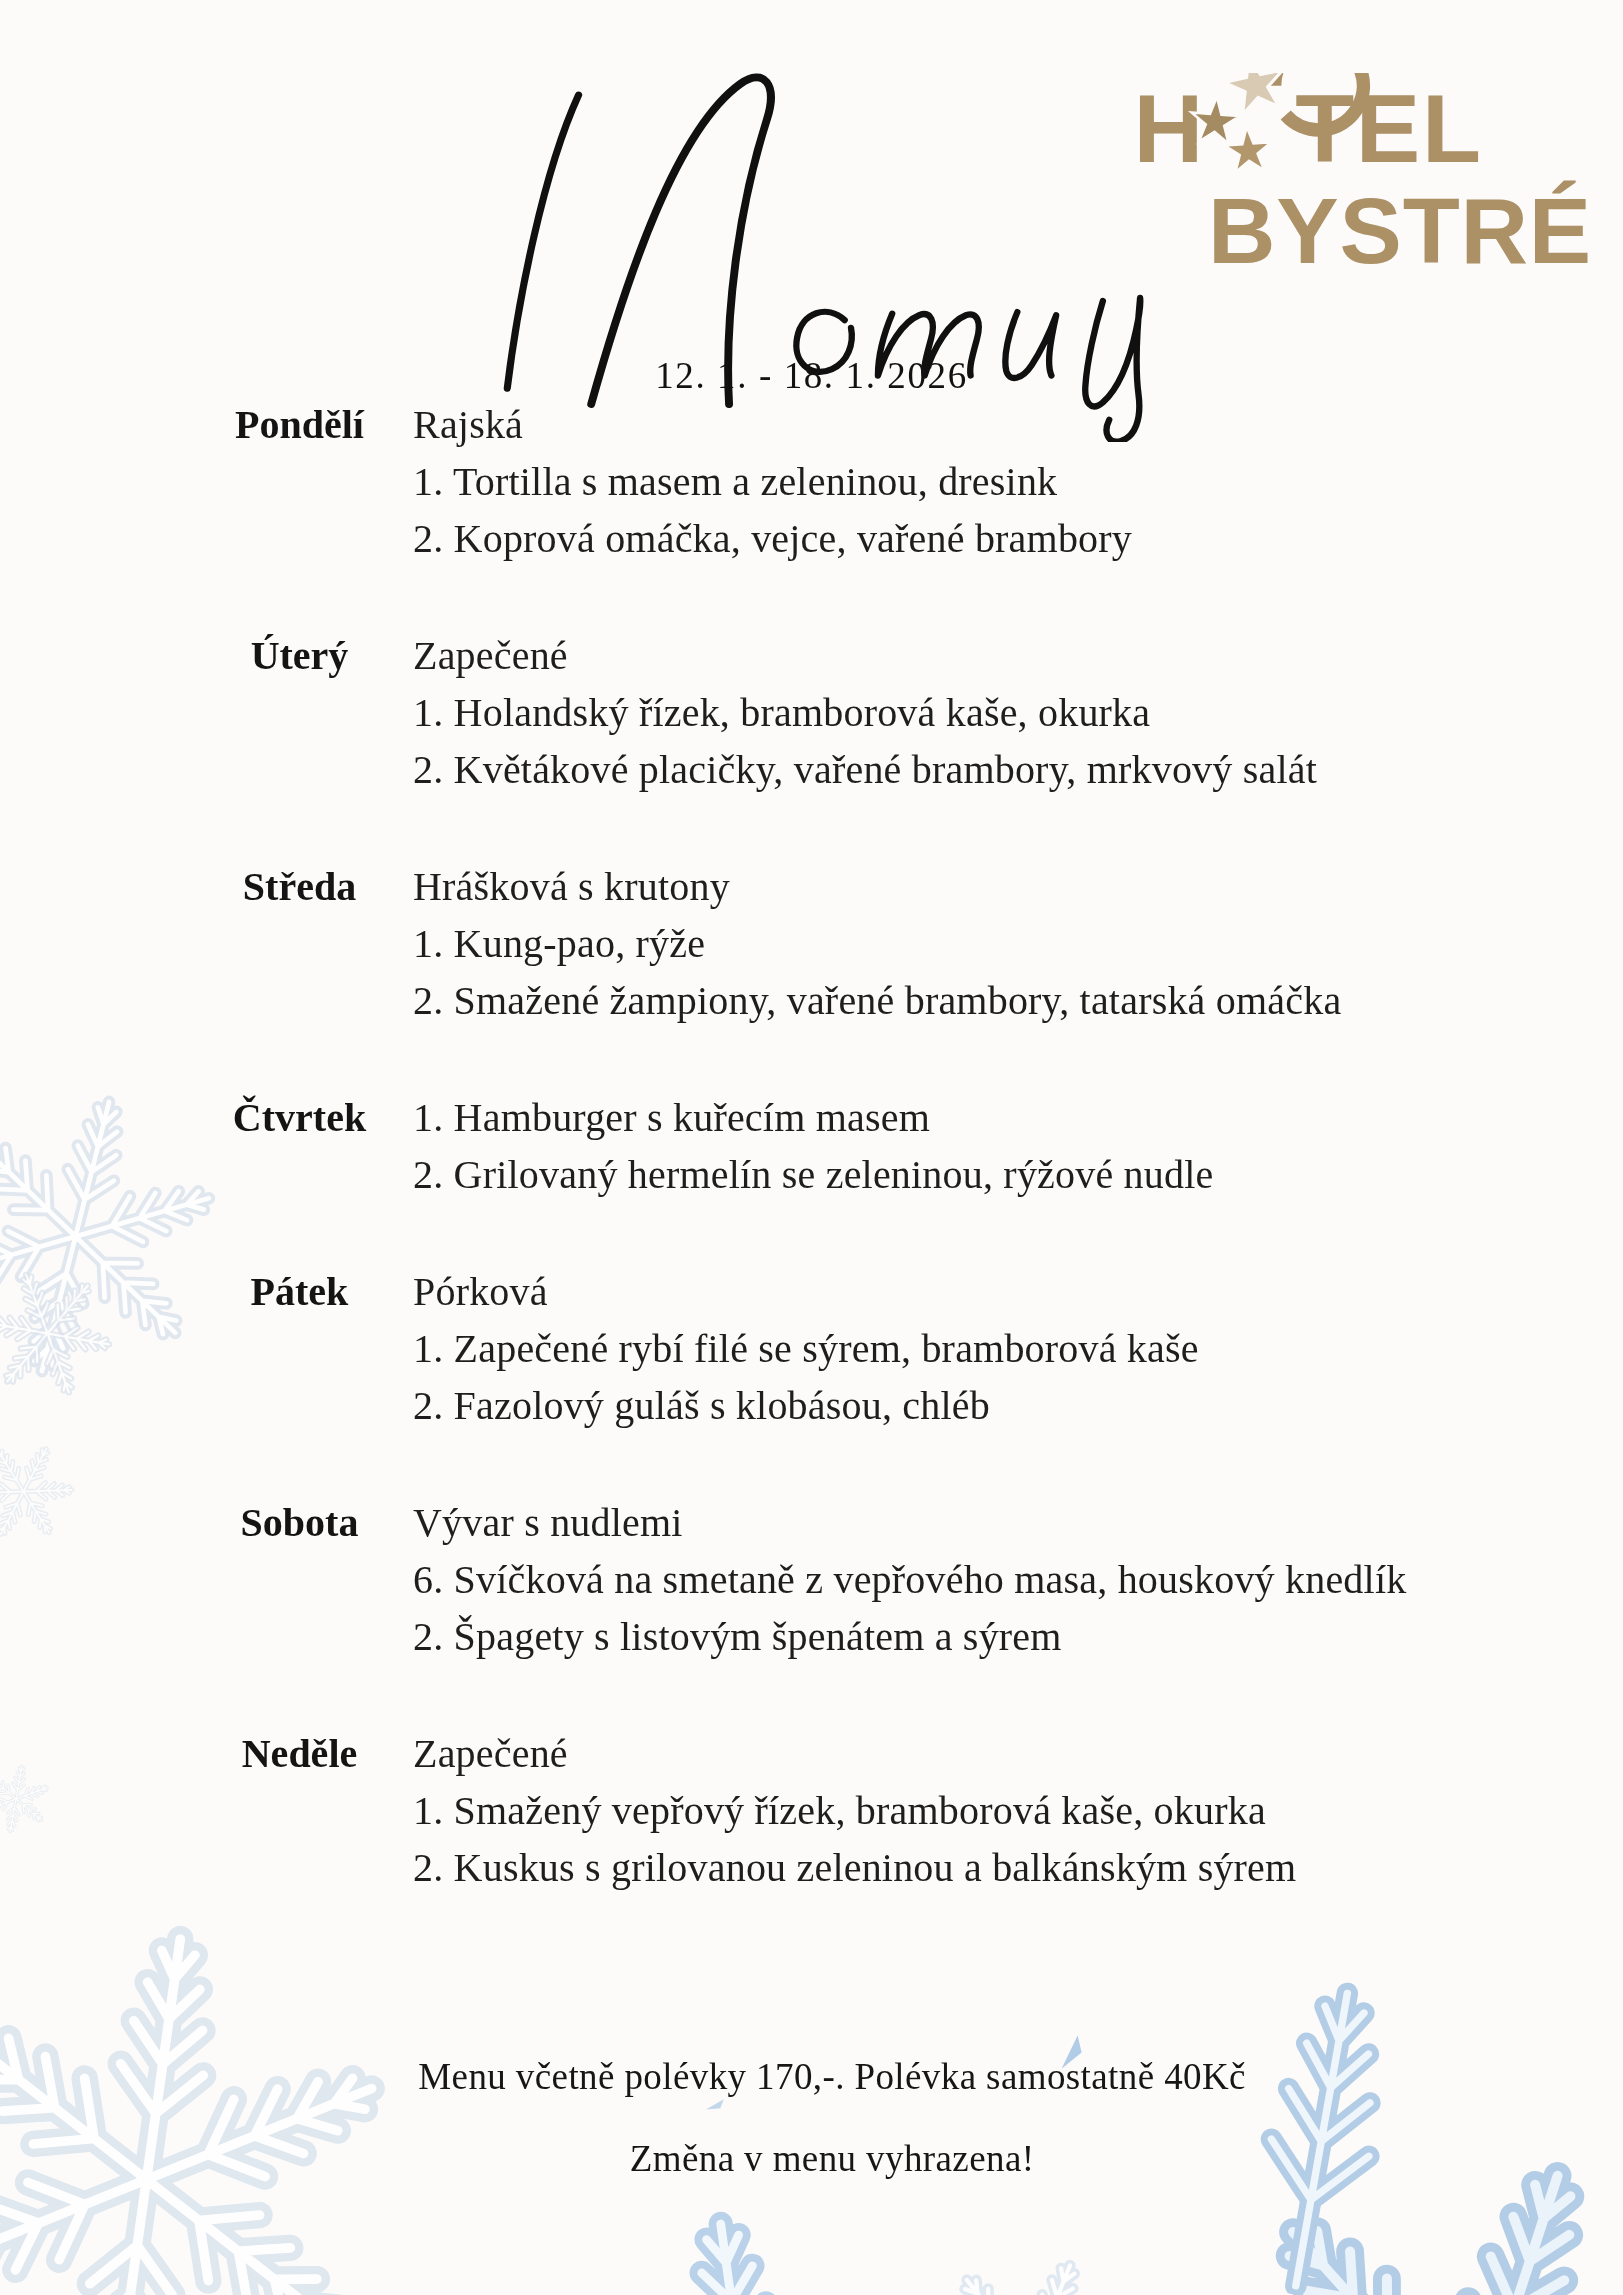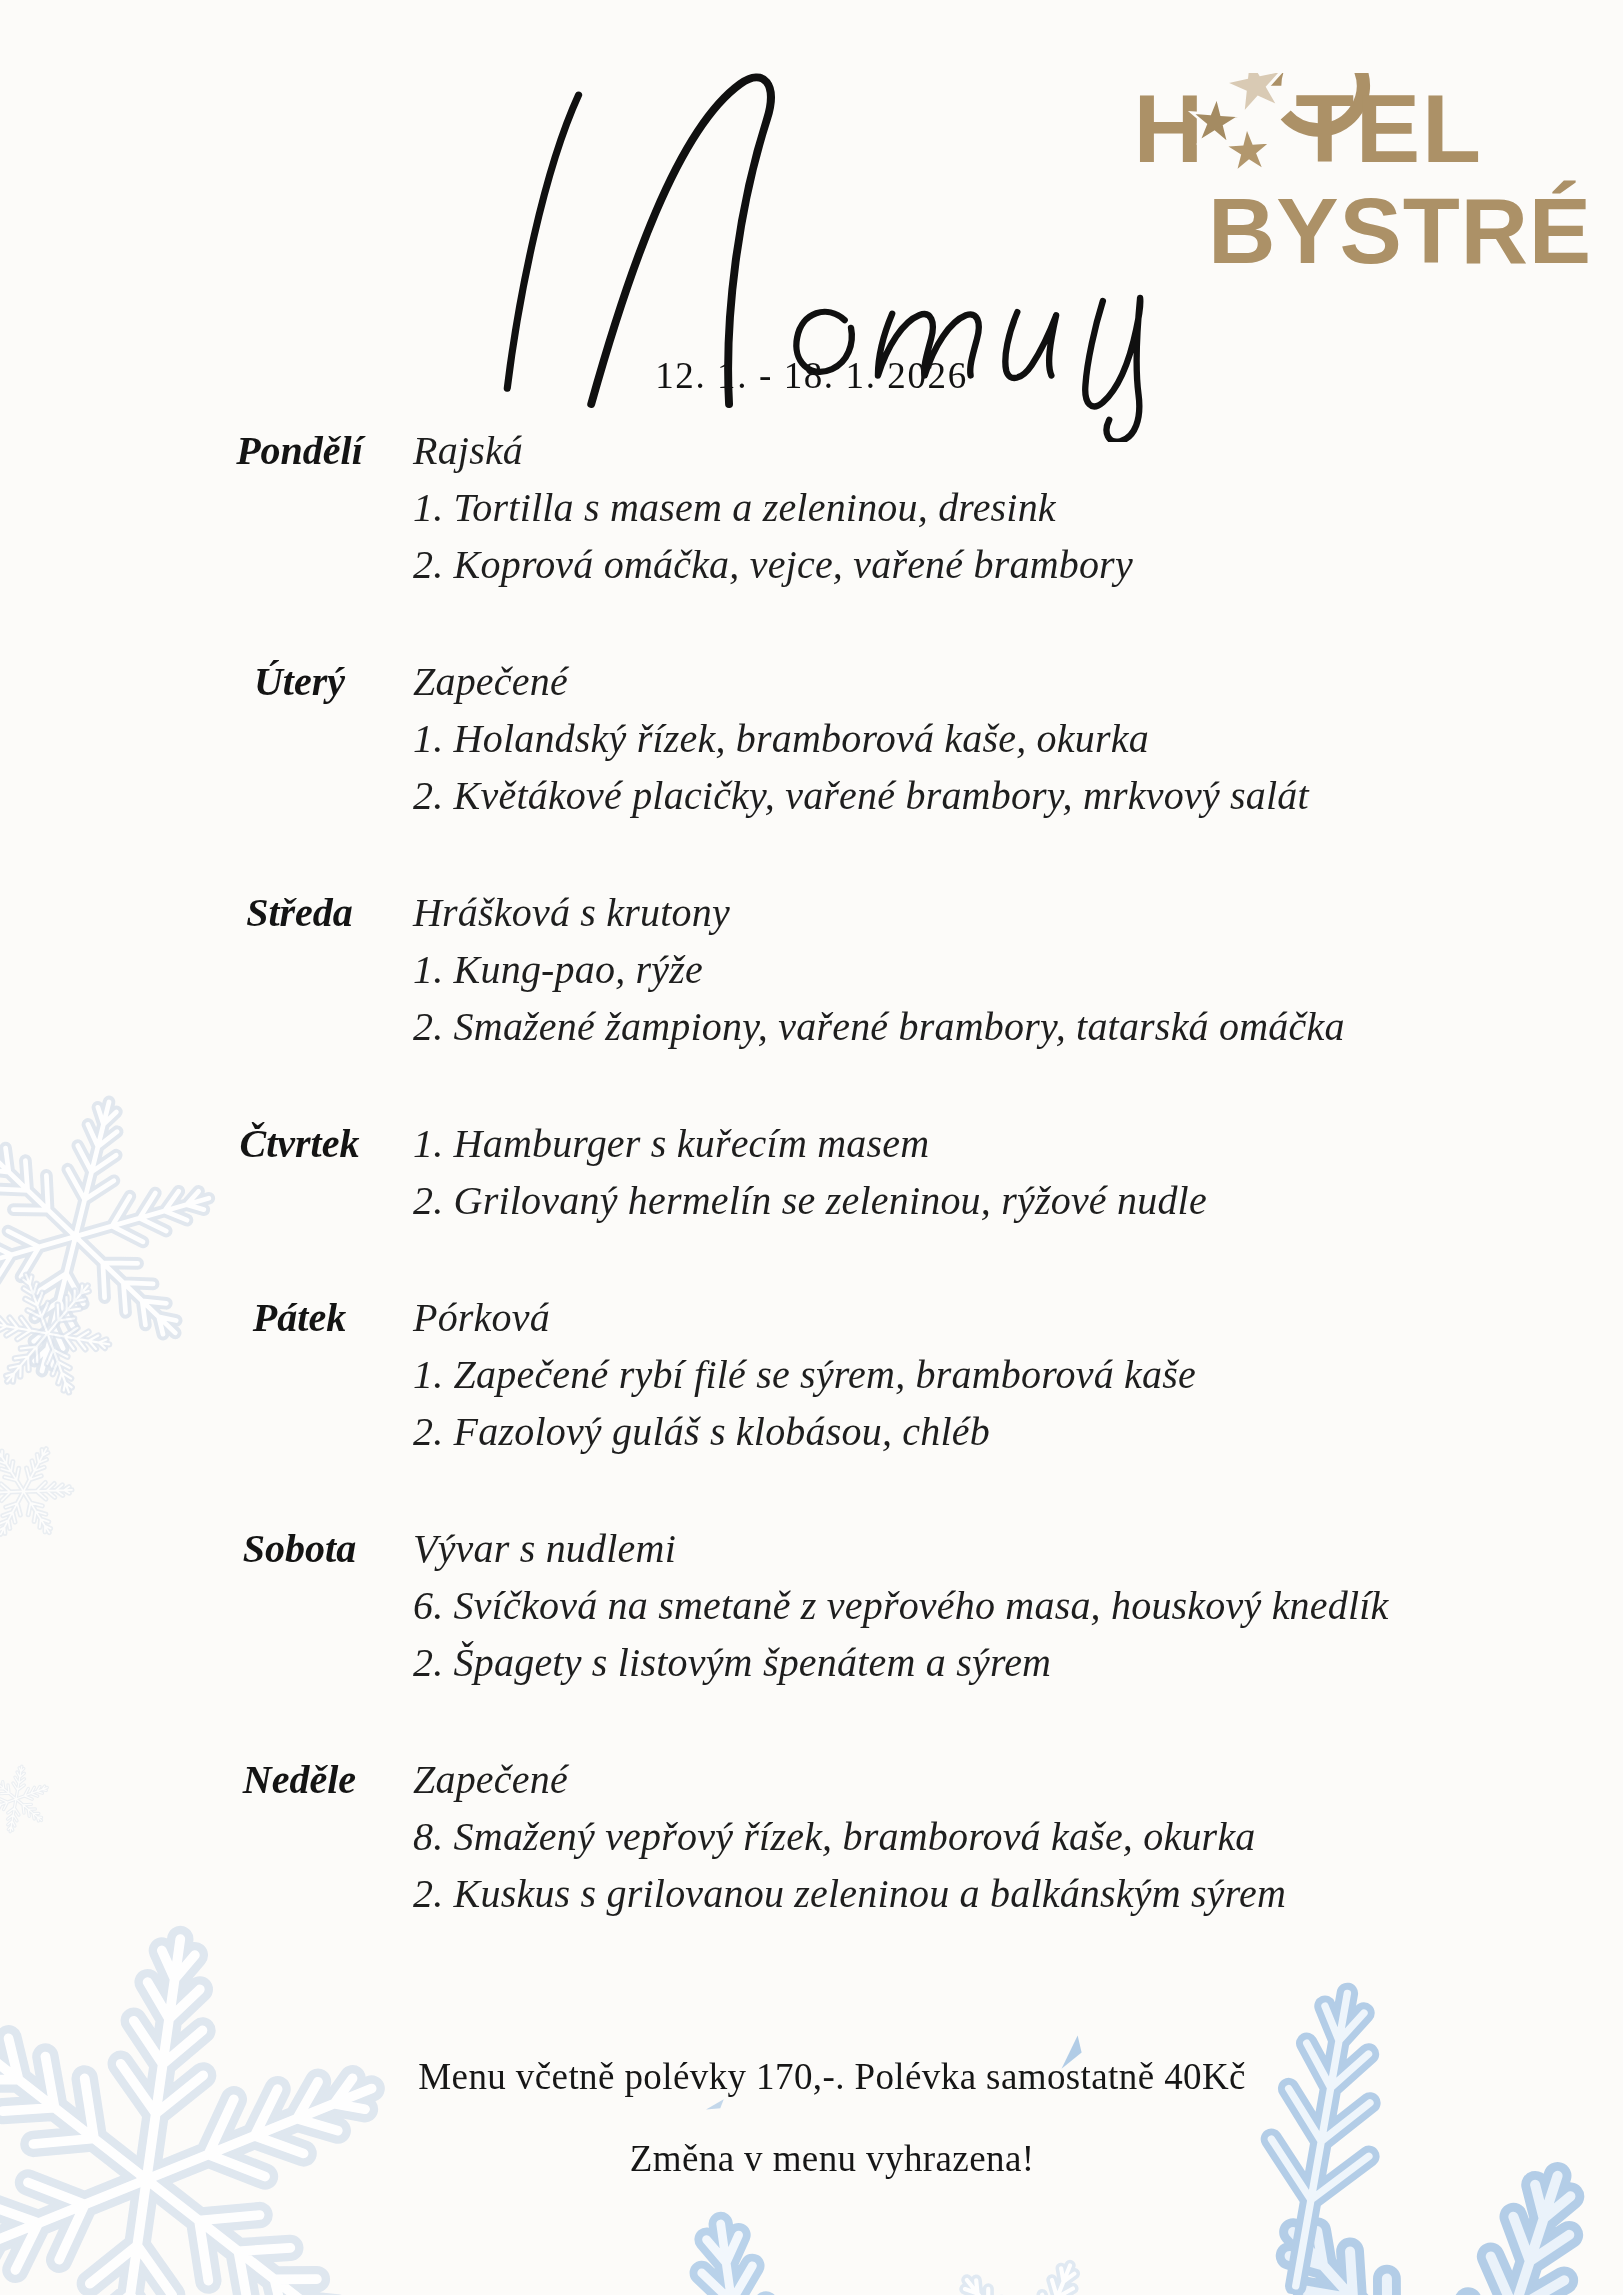--- a/index.html
+++ b/index.html
@@ -20,21 +20,21 @@
   }
   
   .script-title{position:absolute;left:472px;top:46px;width:682px;height:396px;}
   .script-title path{fill:none;stroke:#101010;stroke-linecap:round;stroke-linejoin:round;}
   
   .date-range{
     position:absolute;left:0;top:354px;width:100%;
     text-align:center;font-size:37px;letter-spacing:1.6px;color:#121212;
   }
   
-  .menu-list{position:absolute;left:222px;top:422px;width:1379px;font-style:italic;}
+  .menu-list{position:absolute;left:222px;top:396px;width:1379px;}
   .day-row{display:flex;align-items:flex-start;margin-bottom:60px;}
   .day-col{width:155px;flex:0 0 155px;text-align:center;}
   .day-label{
     font-weight:700;font-size:40px;line-height:57px;color:#141414;
     white-space:nowrap;
   }
   .dishes{margin-left:36px;}
   .soup-name,.meal-item{
     font-size:40px;line-height:57px;color:#1e1e1e;white-space:nowrap;
     letter-spacing:0.2px;
@@ -201,21 +201,21 @@
         <div class="soup-name">Vývar s nudlemi</div>
         <div class="meal-item">6. Svíčková na smetaně z vepřového masa, houskový knedlík</div>
         <div class="meal-item">2. Špagety s listovým špenátem a sýrem</div>
       </div>
     </div>
 
     <div class="day-row">
       <div class="day-col"><span class="day-label">Neděle</span></div>
       <div class="dishes">
         <div class="soup-name">Zapečené</div>
-        <div class="meal-item">8. Smažený vepřový řízek, bramborová kaše, okurka</div>
+        <div class="meal-item">1. Smažený vepřový řízek, bramborová kaše, okurka</div>
         <div class="meal-item">2. Kuskus s grilovanou zeleninou a balkánským sýrem</div>
       </div>
     </div>
 
   </div>
 
   <div class="footer-note n1">Menu včetně polévky 170,-. Polévka samostatně 40Kč</div>
   <div class="footer-note n2">Změna v menu vyhrazena!</div>
 
 </div>

